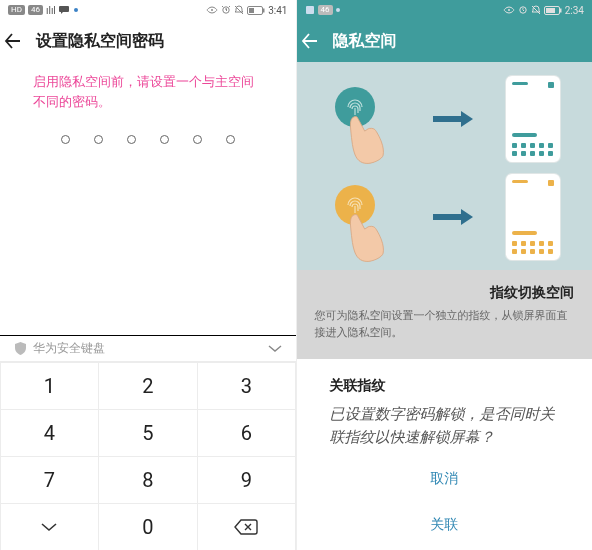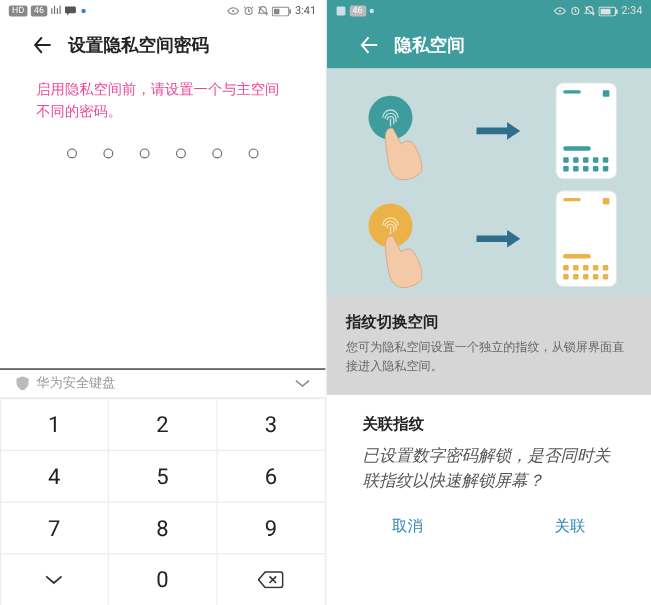--- a/index.html
+++ b/index.html
@@ -12,21 +12,21 @@
   
   .status { height:20px; display:flex; align-items:center; justify-content:space-between; padding:0 8px; font-size:10px; color:#555; }
   .status .sl, .status .sr { display:flex; align-items:center; gap:3px; }
   .status .pill { background:#888; color:#fff; font-size:8px; padding:0 3px; border-radius:2px; line-height:10px; }
   .status .dot { display:inline-block; width:4px; height:4px; border-radius:50%; background:#3c82c6; }
   .status svg { display:block; }
   .right .status { color:#e0e0e0; }
   .right .status .pill { background:#bbb; color:#fff; }
 
   
-  .appbar { height:42px; display:flex; align-items:center; padding:0 30px; gap:14px; }
+  .appbar { height:42px; display:flex; align-items:center; padding:0 4px; gap:14px; }
   .appbar .title { font-size:16px; font-weight:600; color:#222; }
   .right .appbar .title { color:#fff; }
 
   
   .l-body { flex:1; display:flex; flex-direction:column; }
   .l-msg { font-size:13px; color:#ec4899; padding:10px 33px 0; line-height:1.5; }
   .l-dots { display:flex; justify-content:center; gap:24px; padding:24px 0 40px; }
   .l-dot { width:9px; height:9px; border:1px solid #666; border-radius:50%; }
   .kbd-info { display:flex; align-items:center; justify-content:space-between; padding:4px 14px; border-top:1px solid #000000; border-bottom:1px solid #ececec; font-size:12px; color:#999; }
   .keypad { display:grid; grid-template-columns:repeat(3,1fr); }
@@ -47,27 +47,27 @@
   .mini { width:54px; height:86px; background:#fff; border-radius:6px; box-shadow:0 0 0 1px #e0e6e6; padding:6px; display:flex; flex-direction:column; justify-content:flex-end; gap:5px; position:relative; }
   .mini .bar { position:absolute; top:6px; left:6px; width:16px; height:3px; border-radius:2px; }
   .mini .sq { position:absolute; top:6px; right:6px; width:6px; height:6px; border-radius:1px; }
   .mini .line { height:4px; border-radius:2px; margin-bottom:1px; }
   .mini .grid { display:grid; grid-template-columns:repeat(5,1fr); gap:3px; }
   .mini .cell { width:5px; height:5px; border-radius:1px; }
   .mini.green .bar,.mini.green .sq,.mini.green .line,.mini.green .cell { background:#3f9c9c; }
   .mini.yellow .bar,.mini.yellow .sq,.mini.yellow .line,.mini.yellow .cell { background:#ecb24a; }
 
   .r-info { background:#d6d6d6; padding:14px 18px 18px; text-align:left; }
-  .r-info-title { font-size:14px; font-weight:600; color:#222; text-align:left; margin-bottom:6px; }
+  .r-info-title { font-size:14px; font-weight:600; color:#222; text-align:right; margin-bottom:6px; }
   .r-info-sub { font-size:11px; color:#666; line-height:1.5; }
 
   .r-sheet { background:#fff; padding:18px 33px 8px; }
   .r-sheet .q-title { font-size:14px; font-weight:600; color:#222; margin-bottom:8px; }
   .r-sheet .q-body { font-size:15px; color:#555; line-height:1.5;font-style:italic; }
-  .r-actions { display:flex; }
+  .r-actions { display:flex;flex-direction:column; }
   .r-actions .btn { flex:1; text-align:center; font-size:14px; color:#2f87b3; padding:14px 0; font-weight:500; }
 </style>
 </head>
 <body>
 
 <div class="phone left">
   <div class="status">
     <div class="sl">
       <span class="pill">HD</span>
       <span class="pill">46</span>

